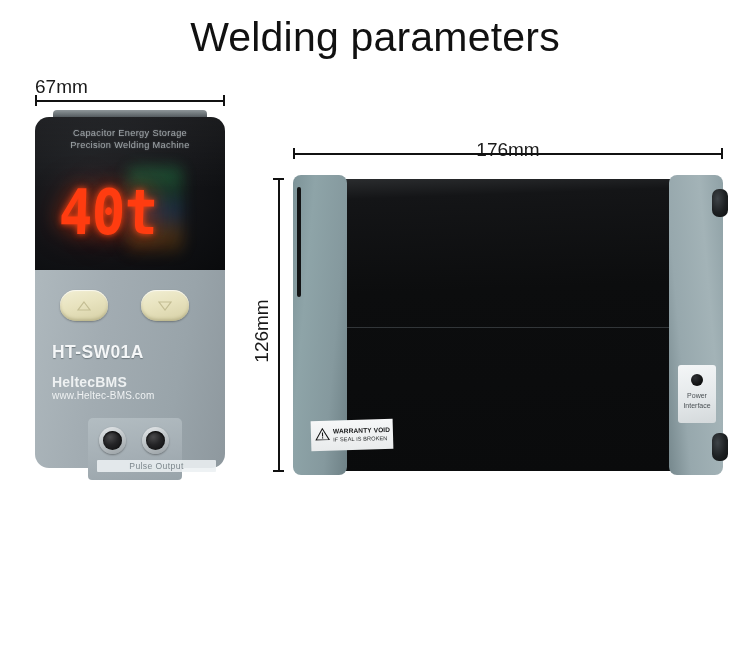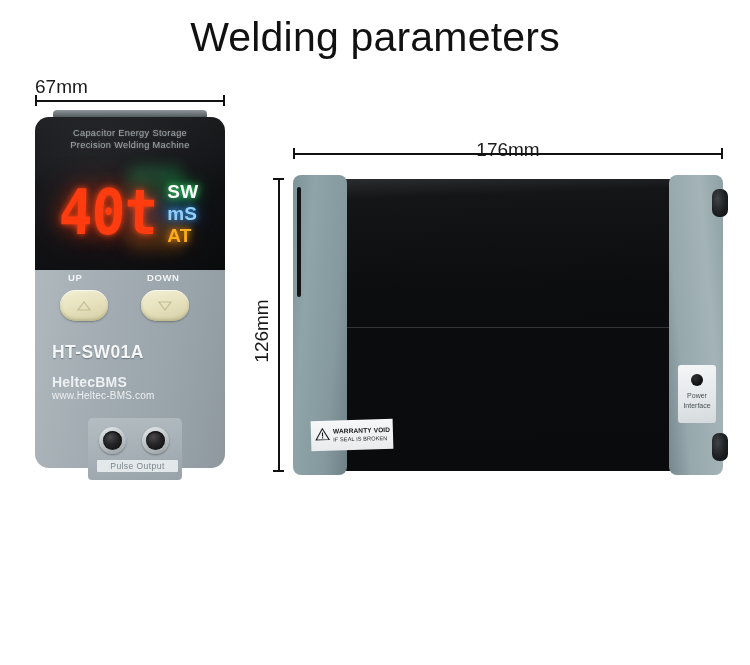--- a/index.html
+++ b/index.html
@@ -310,29 +310,29 @@
     left: 4px; top: 4px;
     width: 19px; height: 19px;
     border-radius: 50%;
     background: radial-gradient(circle at 38% 32%, #4a4a4c 0%, #242426 45%, #0c0c0d 100%);
     box-shadow: inset 0 1px 2px rgba(0,0,0,0.9);
   }
   .pulse-label {
     position: absolute;
     left: 9px;
     top: 42px;
-    width: 81px;
+    width: 95px;
     text-align: center;
     font-size: 8.6px;
     color: #7c868c;
     background: rgba(236,240,242,0.88);
     border-radius: 1px;
     letter-spacing: 0.4px;
     font-family: "Liberation Sans", sans-serif;
-    padding: 1px 0;
+    padding: 1px 12px;
   }
 
   
   #side-device {
     position: absolute;
     left: 293px;
     top: 175px;
     width: 430px;
     height: 300px;
   }
@@ -480,34 +480,25 @@
   <div class="front-bezel">
     <div class="bezel-caption">
       <div>Capacitor Energy Storage</div>
       <div>Precision Welding Machine</div>
     </div>
 
     <div class="led-glow"></div>
 
     <div class="led-area">
       <div class="led-digits">40t</div>
-      <div class="led-modes">
-        <div class="led-mode sw">SW</div>
-        <div class="led-mode ms">mS</div>
-        <div class="led-mode at">AT</div>
-      </div>
     </div>
   </div>
 
   <div class="front-body">
 
-    <div class="btn-label-row">
-      <div class="btn-label up">UP</div>
-      <div class="btn-label down">DOWN</div>
-    </div>
 
     <div class="push-btn up">
       <span>
         <svg width="14" height="11" viewBox="0 0 14 11">
           <polygon points="7,1.5 13,9.5 1,9.5" fill="none" stroke="#c3bd93" stroke-width="1.2"></polygon>
         </svg>
       </span>
     </div>
     <div class="push-btn down">
       <span>

